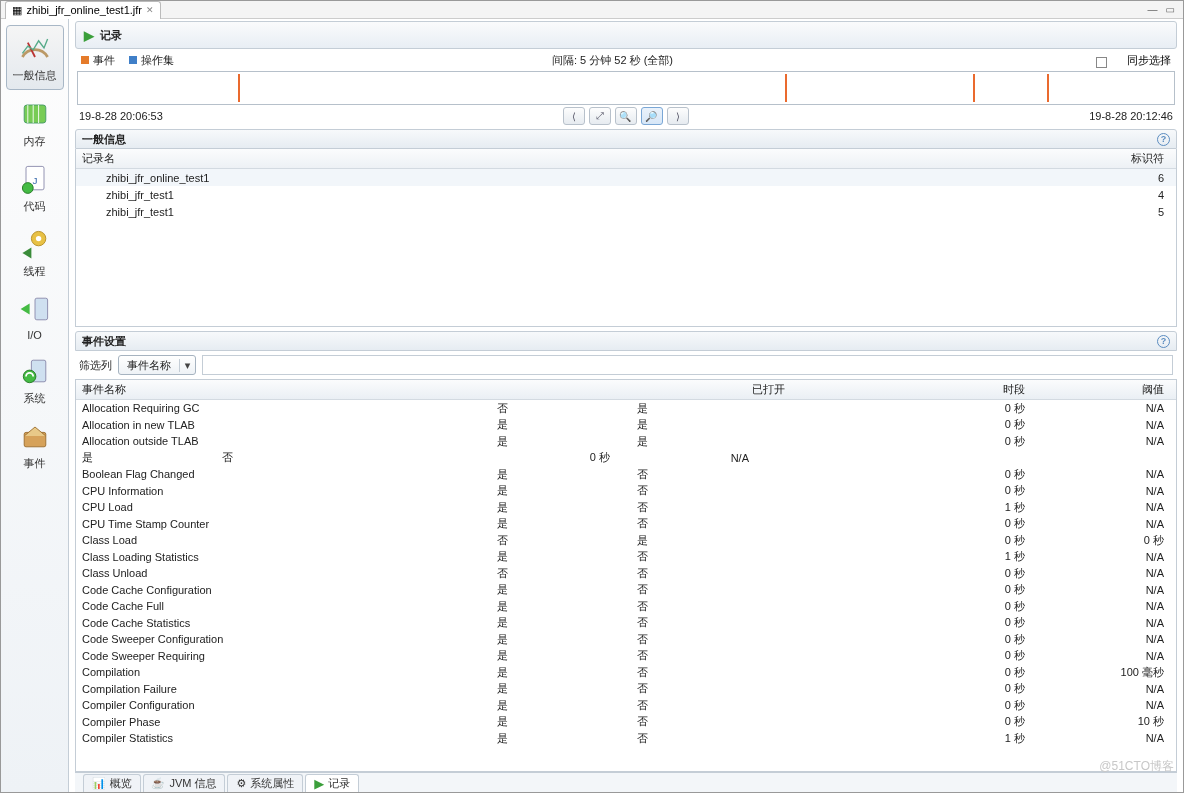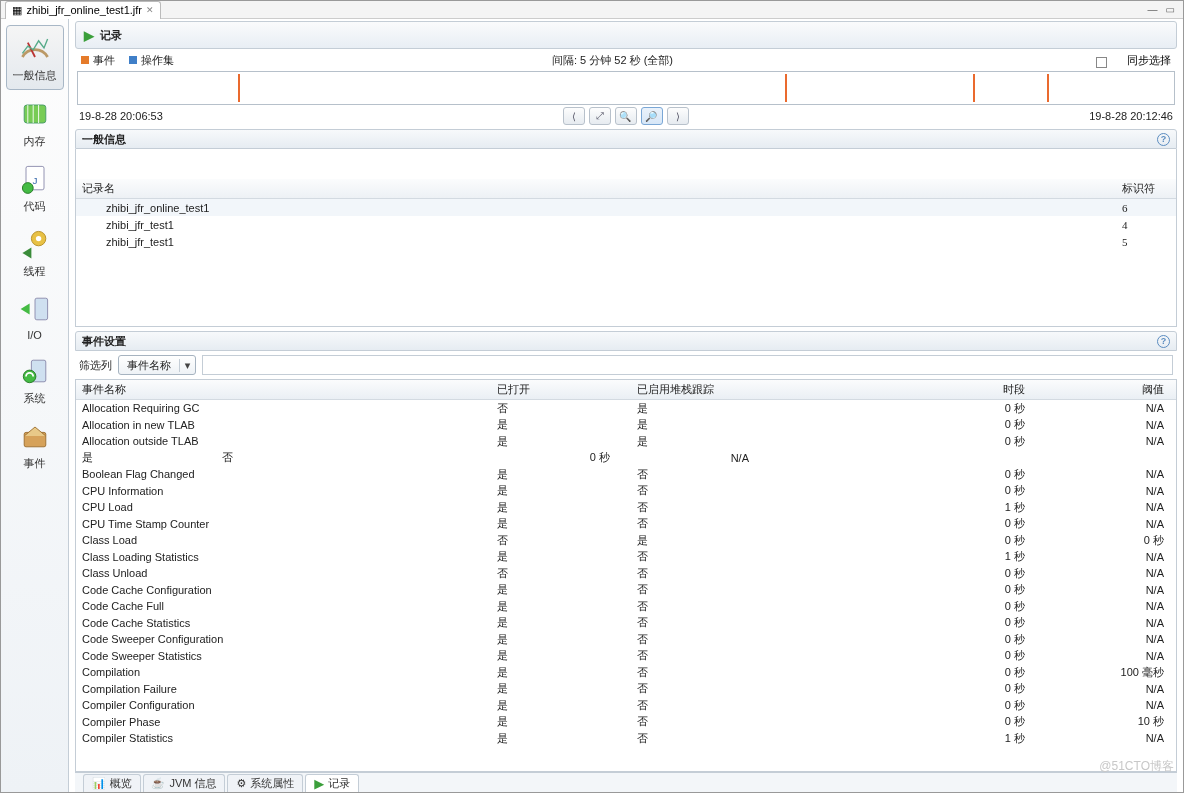--- a/index.html
+++ b/index.html
@@ -30,24 +30,24 @@
 .timeline { height: 34px; border: 1px solid #b6c0ca; background: #fff; position: relative; margin: 0 2px; }
 .tick { position: absolute; top: 2px; bottom: 2px; width: 2px; background: #ea6a2e; }
 .time-row { display: flex; justify-content: space-between; align-items: center; padding: 2px 4px 0; color: #222; height: 20px; }
 .nav-btns { display: flex; gap: 4px; }
 .nav-btn { width: 22px; height: 18px; border: 1px solid #b8c1cb; background: linear-gradient(#fdfdfd,#e6ebf0); border-radius: 3px; display: flex; align-items: center; justify-content: center; color: #556; cursor: pointer; font-size: 10px; }
 .nav-btn.active { border-color: #7aa7d6; background: linear-gradient(#eaf2fb,#d6e6f7); }
 .section-hdr { height: 20px; background: linear-gradient(#f7f9fb,#e6ecf2); border: 1px solid #c4cdd6; border-radius: 3px 3px 0 0; padding: 0 6px; display: flex; align-items: center; justify-content: space-between; font-weight: bold; color: #222; margin-top: 4px; }
 .help-ic { width: 13px; height: 13px; border-radius: 50%; border: 1px solid #5b8cc0; color: #5b8cc0; font-size: 9px; display: flex; align-items: center; justify-content: center; cursor: pointer; }
 .records-box { border: 1px solid #c4cdd6; border-top: none; height: 178px; overflow: auto; }
 .rec-head, .rec-row { display: flex; }
-.rec-head { background: linear-gradient(#fbfcfd,#edf1f5); border-bottom: 1px solid #d3dae1; height: 20px; align-items: center; margin-top: 30px; }
+.rec-head { background: linear-gradient(#fbfcfd,#edf1f5); border-bottom: 1px solid #d3dae1; height: 20px; align-items: center; }
 .rec-head > div { padding: 0 6px; color: #222; }
 .col-name { flex: 1; }
-.col-id { width: 60px; padding-right: 12px !important; font-family: Liberation Serif, serif; }
+.col-id { width: 60px; text-align: right; padding-right: 12px !important; }
 .rec-row { height: 17px; align-items: center; color: #222; }
 .rec-row > div { padding: 0 6px; margin-left: 24px; }
 .rec-row.sel { background: #f2f6fa; }
 .filter-row { display: flex; align-items: center; gap: 6px; padding: 4px 4px; }
 .filter-label { color: #222; }
 .combo { display: flex; align-items: center; border: 1px solid #a6b3c0; border-radius: 3px; height: 20px; background: linear-gradient(#fff,#eef2f6); }
 .combo-txt { padding: 0 8px; color: #222; }
 .combo-arrow { width: 16px; text-align: center; border-left: 1px solid #c4cdd6; color: #444; cursor: pointer; }
 .filter-box { flex: 1; height: 20px; border: 1px solid #c4cdd6; background: #fff; }
 .events-box { border: 1px solid #c4cdd6; flex: 1; display: flex; overflow: hidden; }
@@ -233,21 +233,20 @@
         <span class="combo-txt">事件名称</span>
         <span class="combo-arrow">▾</span>
       </div>
       <div class="filter-box"></div>
     </div>
     <div class="events-box">
       <div class="ev-table" id="ev-table">
         <div class="ev-head">
           <div class="ec-name">事件名称</div>
           <div class="ec-open">已打开</div>
-          <div class="ec-stack">已启用堆栈跟踪</div>
           <div class="ec-period">时段</div>
           <div class="ec-thresh">阈值</div>
         </div>
         <div id="ev-rows">
             <div class="ev-row">
               <div class="ec-name">Allocation Requiring GC</div>
               <div class="ec-open">否</div>
               <div class="ec-stack">是</div>
               <div class="ec-period">0 秒</div>
               <div class="ec-thresh">N/A</div>
@@ -343,21 +342,21 @@
               <div class="ec-thresh">N/A</div>
             </div>
             <div class="ev-row">
               <div class="ec-name">Code Sweeper Configuration</div>
               <div class="ec-open">是</div>
               <div class="ec-stack">否</div>
               <div class="ec-period">0 秒</div>
               <div class="ec-thresh">N/A</div>
             </div>
             <div class="ev-row">
-              <div class="ec-name">Code Sweeper Statistics</div>
+              <div class="ec-name">Code Sweeper Requiring</div>
               <div class="ec-open">是</div>
               <div class="ec-stack">否</div>
               <div class="ec-period">0 秒</div>
               <div class="ec-thresh">N/A</div>
             </div>
             <div class="ev-row">
               <div class="ec-name">Compilation</div>
               <div class="ec-open">是</div>
               <div class="ec-stack">否</div>
               <div class="ec-period">0 秒</div>

